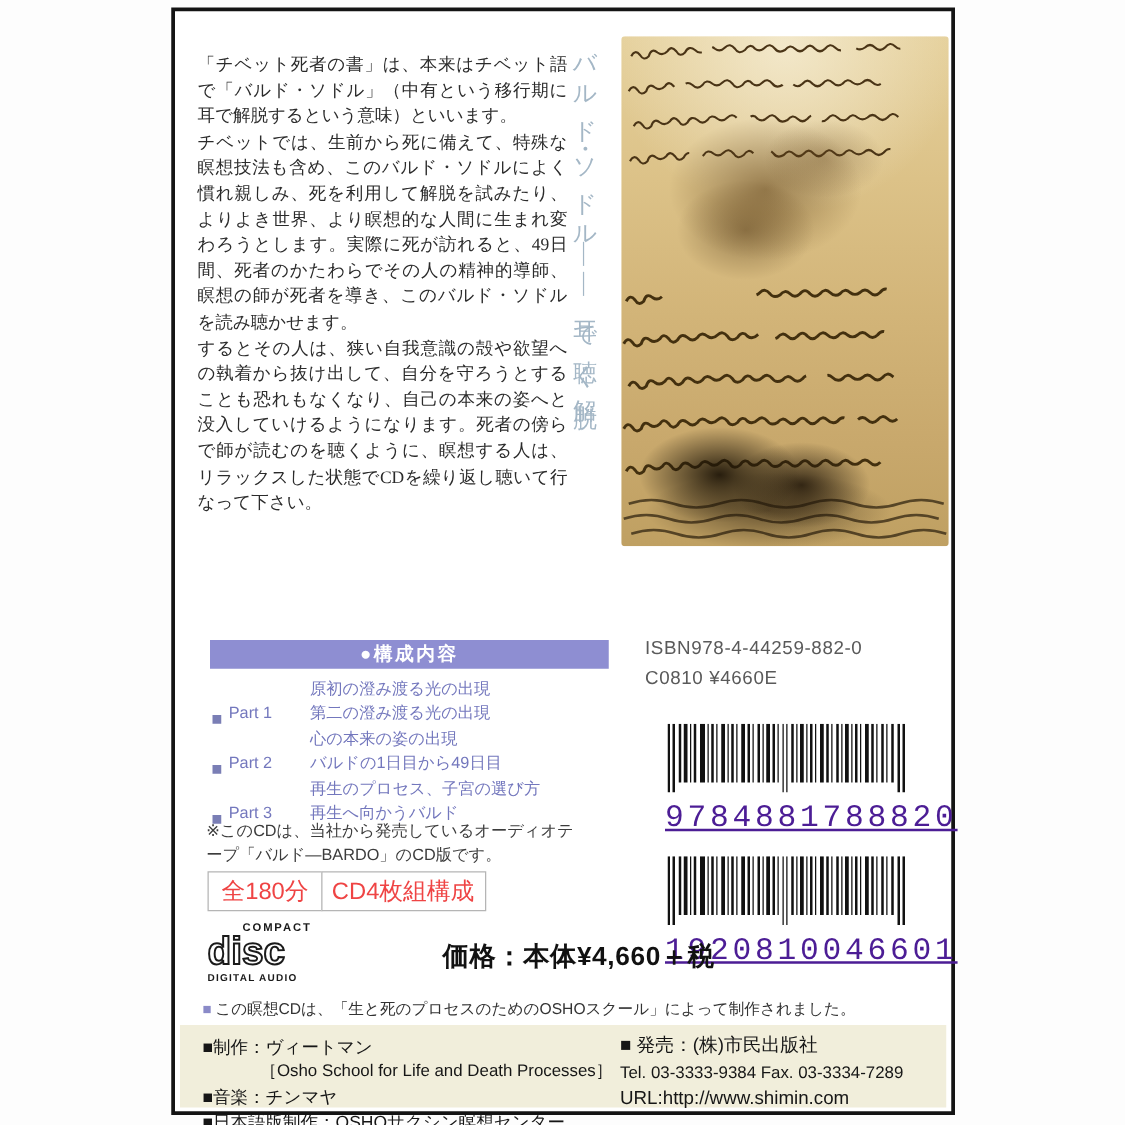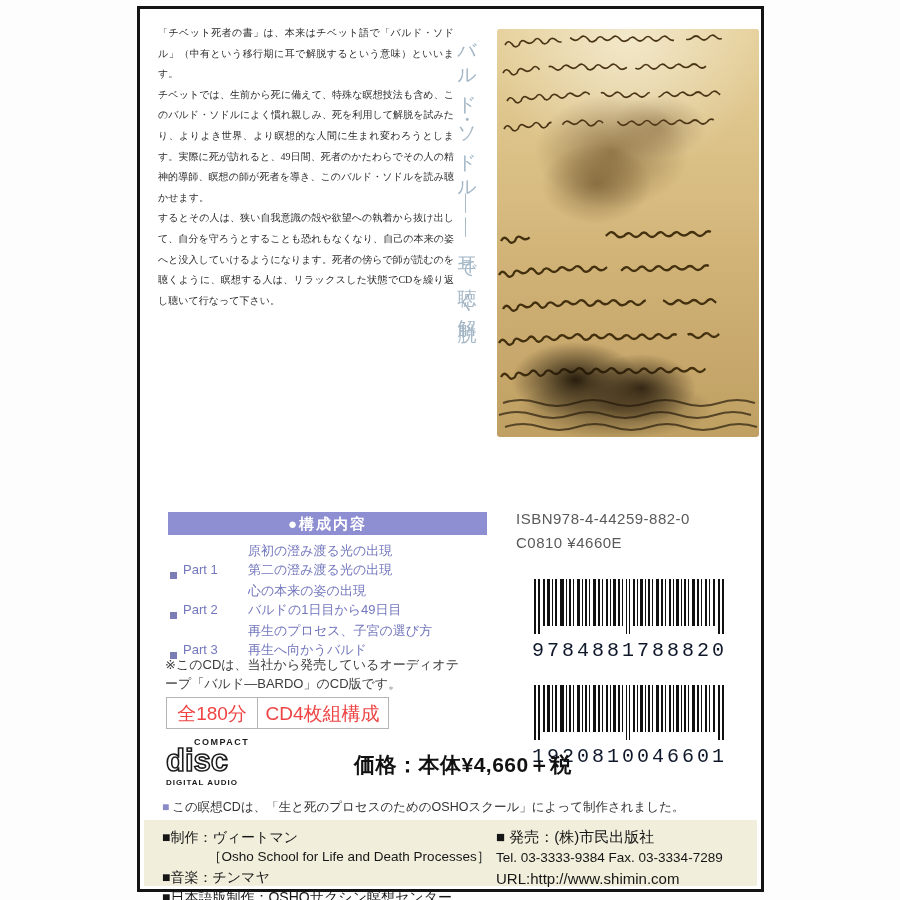--- a/index.html
+++ b/index.html
@@ -7,23 +7,23 @@
     width:900px;height:900px;position:relative;overflow:hidden;
     background:#fdfdfd;
     font-family:"Liberation Sans","DejaVu Sans",sans-serif;
   }
   .card{
     position:absolute;left:137px;top:6px;width:627px;height:886px;
     background:#ffffff;border:3px solid #141414;box-sizing:border-box;
   }
   
   .body-text{
-    position:absolute;left:18px;top:14px;width:296px;
+    position:absolute;left:18px;top:34px;width:296px;
     font-family:"Liberation Serif","DejaVu Serif",serif;
-    font-size:10px;line-height:20.6px;color:#2b2b2b;
+    font-size:14px;line-height:20.6px;color:#2b2b2b;
     text-align:justify;
   }
   .body-text p{margin:0;}
   
   .vtitle{
     position:absolute;left:314px;top:20px;height:372px;
     writing-mode:vertical-rl;text-orientation:mixed;
     font-family:"Liberation Serif","DejaVu Serif",serif;
     font-size:19px;letter-spacing:5px;color:#a4b7c6;
   }
@@ -49,21 +49,21 @@
   
   .isbn{
     position:absolute;left:376px;top:498px;
     font-size:15px;color:#5a5a5a;line-height:24px;letter-spacing:.5px;
   }
   .barcode{position:absolute;left:392px;width:194px;text-align:center;}
   .barcode-1{top:570px;}
   .barcode-2{top:676px;}
   .barcode .num{
     font-family:"Liberation Mono","DejaVu Sans Mono",monospace;
-    font-size:20px;color:#0f172a;letter-spacing:3px;margin-top:1px;
+    font-size:25px;color:#4c1d95;letter-spacing:3px;margin-top:1px;text-decoration:underline;
   }
   
   .contents-bar{
     position:absolute;left:28px;top:503px;width:319px;height:23px;
     background:#8e8ed2;color:#ffffff;font-weight:bold;font-size:15px;
     text-align:center;line-height:23px;letter-spacing:2px;
   }
   .parts{position:absolute;left:30px;top:533px;width:300px;font-size:13px;color:#7377bd;}
   .part-row{display:flex;line-height:18px;margin-bottom:3px;}
   .part-label{width:78px;flex:none;display:flex;align-items:flex-end;}

